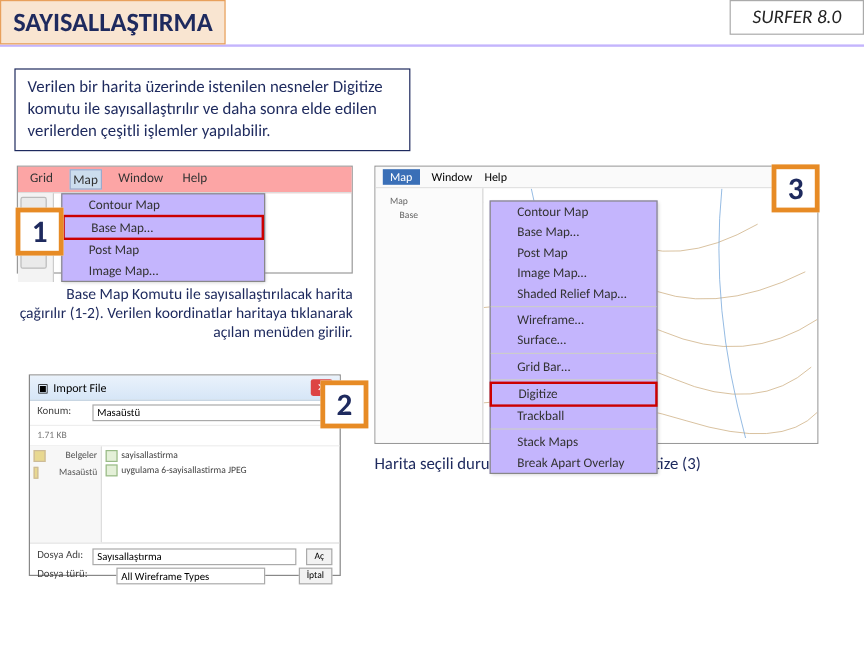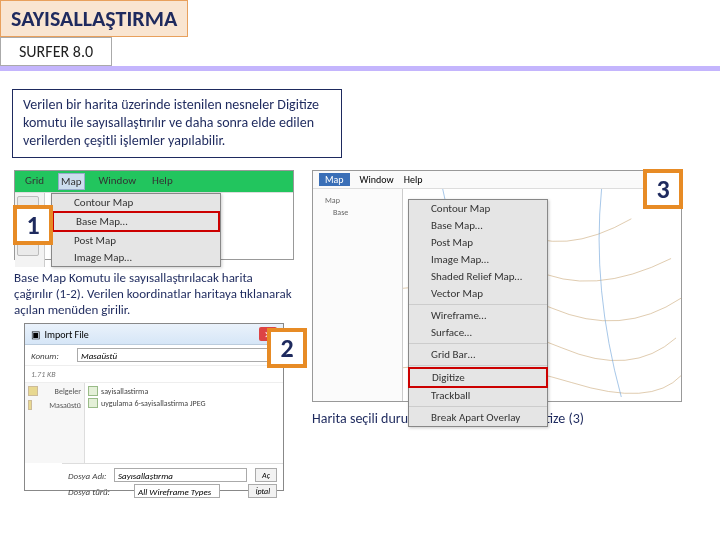--- a/index.html
+++ b/index.html
@@ -1,61 +1,61 @@
 <!DOCTYPE html>
 <html><head>
 <meta charset="utf-8">
 <style>
   * { box-sizing: border-box; margin: 0; padding: 0; }
   body { width: 720px; height: 540px; font-family: Calibri, Arial, sans-serif; background: #fff; position: relative; overflow: hidden; }
   
-  .header { display: flex; align-items: flex-start; border-bottom: 5px solid #c4b5fd; padding: 0; flex-direction: column; }
+  .header { display: flex; align-items: flex-start; border-bottom: 2px solid #c4b5fd; padding: 0; }
   .title { background: #f9e5d1; border: 1px solid #e8a05c; color: #1e2a5e; font-size: 22px; font-weight: bold; padding: 4px 10px; }
   .spacer { flex: 1; }
-  .version { border: 1px solid #aaa; color: #222; font-size: 16px; padding: 4px 18px; }
+  .version { border: 1px solid #aaa; color: #222; font-size: 16px; padding: 4px 18px; font-style: italic; }
   
   .intro { margin: 18px 0 12px 12px; border: 1px solid #1e2a5e; color: #1e2a5e; padding: 6px 10px; width: 330px; font-size: 14px; line-height: 1.3; }
   
   .row { display: flex; gap: 18px; padding: 0 14px; }
   .col { display: flex; flex-direction: column; }
   .col-left { width: 280px; }
   .col-right { width: 370px; }
   
   .shot { border: 1px solid #999; background: #fff; position: relative; }
   .shot-inner { display:flex; }
   .shot-toolbar { width: 30px; background: #f3f3f3; border-right: 1px solid #ccc; display:flex; flex-direction:column; gap:3px; padding:3px 2px; }
   .tb-btn { width: 22px; height: 18px; background: #eaeaea; border:1px solid #bbb; border-radius:2px; }
-  .menubar { display:flex; gap:12px; padding:2px 8px; font-size:11px; color:#333; border-bottom:1px solid #ddd; background:#22c55e; }
+  .menubar { display:flex; gap:12px; padding:2px 8px; font-size:11px; color:#333; border-bottom:1px solid #ddd; background:#fca5a5; }
   .menubar span { padding: 1px 2px; }
   .menubar .open { background:#cde; border:1px solid #9ac; }
   
-  .dropdown { position:absolute; background:#e5e5e5; border:1px solid #888; box-shadow:1px 1px 3px rgba(0,0,0,.2); font-size:11px; color:#333; }
+  .dropdown { position:absolute; background:#c4b5fd; border:1px solid #888; box-shadow:1px 1px 3px rgba(0,0,0,.2); font-size:11px; color:#333; }
   .dropdown .item { padding:2px 10px 2px 22px; position:relative; white-space:nowrap; }
   .dropdown .sep { border-top:1px solid #ccc; margin:2px 0; }
   .hl-red { border:2px solid #c00; }
   
   .num-badge { position:absolute; background:#fff; border:4px solid #e78b25; color:#1e2a5e; font-weight:bold; font-size:26px; width:40px; height:40px; display:flex; align-items:center; justify-content:center; z-index:10; }
   
-  .caption { text-align:left; color:#1e2a5e; font-size:13px; line-height:1.25; margin:10px 0 5px; }
+  .caption { text-align:right; color:#1e2a5e; font-size:13px; line-height:1.25; margin:10px 0 26px; }
   .caption2 { color:#1e2a5e; font-size:14px; margin-top:8px; }
   
   .fileshot { border:1px solid #888; width:260px; height:168px; position:relative; background:#fff; margin-left:10px; }
   .fs-title { background:linear-gradient(#eaf2fb,#d6e6f7); font-size:10px; padding:3px 6px; display:flex; align-items:center; gap:4px; border-bottom:1px solid #bcd; }
   .fs-close { margin-left:auto; width:18px; height:14px; background:#d44; border-radius:2px; color:#fff; font-size:9px; display:flex; align-items:center; justify-content:center; }
-  .fs-row { display:flex; gap:4px; font-size:9px; padding:3px 6px; align-items:center; border-bottom:1px solid #eee;font-style:italic; }
+  .fs-row { display:flex; gap:4px; font-size:9px; padding:3px 6px; align-items:flex-start; border-bottom:1px solid #eee; }
   .fs-lbl { color:#444; width:42px; }
   .fs-combo { flex:1; border:1px solid #aaa; background:#fff; padding:1px 3px; height:14px; }
   .fs-body { display:flex; height:80px; }
   .fs-side { width:60px; border-right:1px solid #ddd; background:#f7f7f7; font-size:8px; padding:3px; color:#555; }
   .fs-side div { margin-bottom:4px; display:flex; align-items:center; gap:17px; }
   .fs-side .ico { width:12px; height:10px; background:#e8d890; border:1px solid #cb9; }
   .fs-list { flex:1; padding:3px; font-size:8px; color:#444; }
   .fs-list .f { display:flex; align-items:flex-start; gap:3px; margin-bottom:2px; }
   .fs-list .fico { width:10px; height:10px; background:#e4f0d8; border:1px solid #9b8; }
-  .fs-bottom { border-top:1px solid #ddd; padding:3px 6px;margin-left:37px; }
+  .fs-bottom { border-top:1px solid #ddd; padding:3px 6px; }
   .fs-btn { border:1px solid #aaa; background:#f2f2f2; font-size:8px; padding:1px 6px; float:right; margin-left:4px; }
   
   .mapshot { border:1px solid #999; width:370px; height:232px; position:relative; background:#fff; }
   .map-menubar { display:flex; gap:10px; font-size:10px; padding:2px 6px; background:#fafafa; border-bottom:1px solid #ddd; }
   .map-menubar .mopen { background:#3a6fb7; color:#fff; padding:0 6px; }
   .map-left { position:absolute; left:0; top:18px; bottom:0; width:90px; border-right:1px solid #ccc; background:#fbfbfb; font-size:8px; padding:4px; color:#666; }
   .map-left .tree-item { margin:2px 0; padding-left:8px; }
   .map-canvas { position:absolute; left:90px; right:0; top:18px; bottom:0; background:#fff; overflow:hidden; }
   .topo { position:absolute; inset:0; }
   .topo path { stroke:#caa97a; stroke-width:0.6; fill:none; }
@@ -180,28 +180,28 @@
           <path class="stream" d="M40,0 Q60,80 50,210"></path>
           <path class="stream" d="M200,0 Q190,100 220,210"></path>
         </svg>
       </div>
       <div class="dropdown map-dd">
         <div class="item">Contour Map</div>
         <div class="item">Base Map…</div>
         <div class="item">Post Map</div>
         <div class="item">Image Map…</div>
         <div class="item">Shaded Relief Map…</div>
-        <div class="item">Vector Map</div>
         <div class="sep"></div>
         <div class="item">Wireframe…</div>
         <div class="item">Surface…</div>
         <div class="sep"></div>
         <div class="item">Grid Bar…</div>
         <div class="sep"></div>
         <div class="item hl">Digitize</div>
         <div class="item">Trackball</div>
         <div class="sep"></div>
+        <div class="item">Stack Maps</div>
         <div class="item">Break Apart Overlay</div>
       </div>
     </div>
     <div class="caption2">Harita seçili durumdayken → Map → Digitize (3)</div>
   </div>
 </div>
 
 </body></html>

